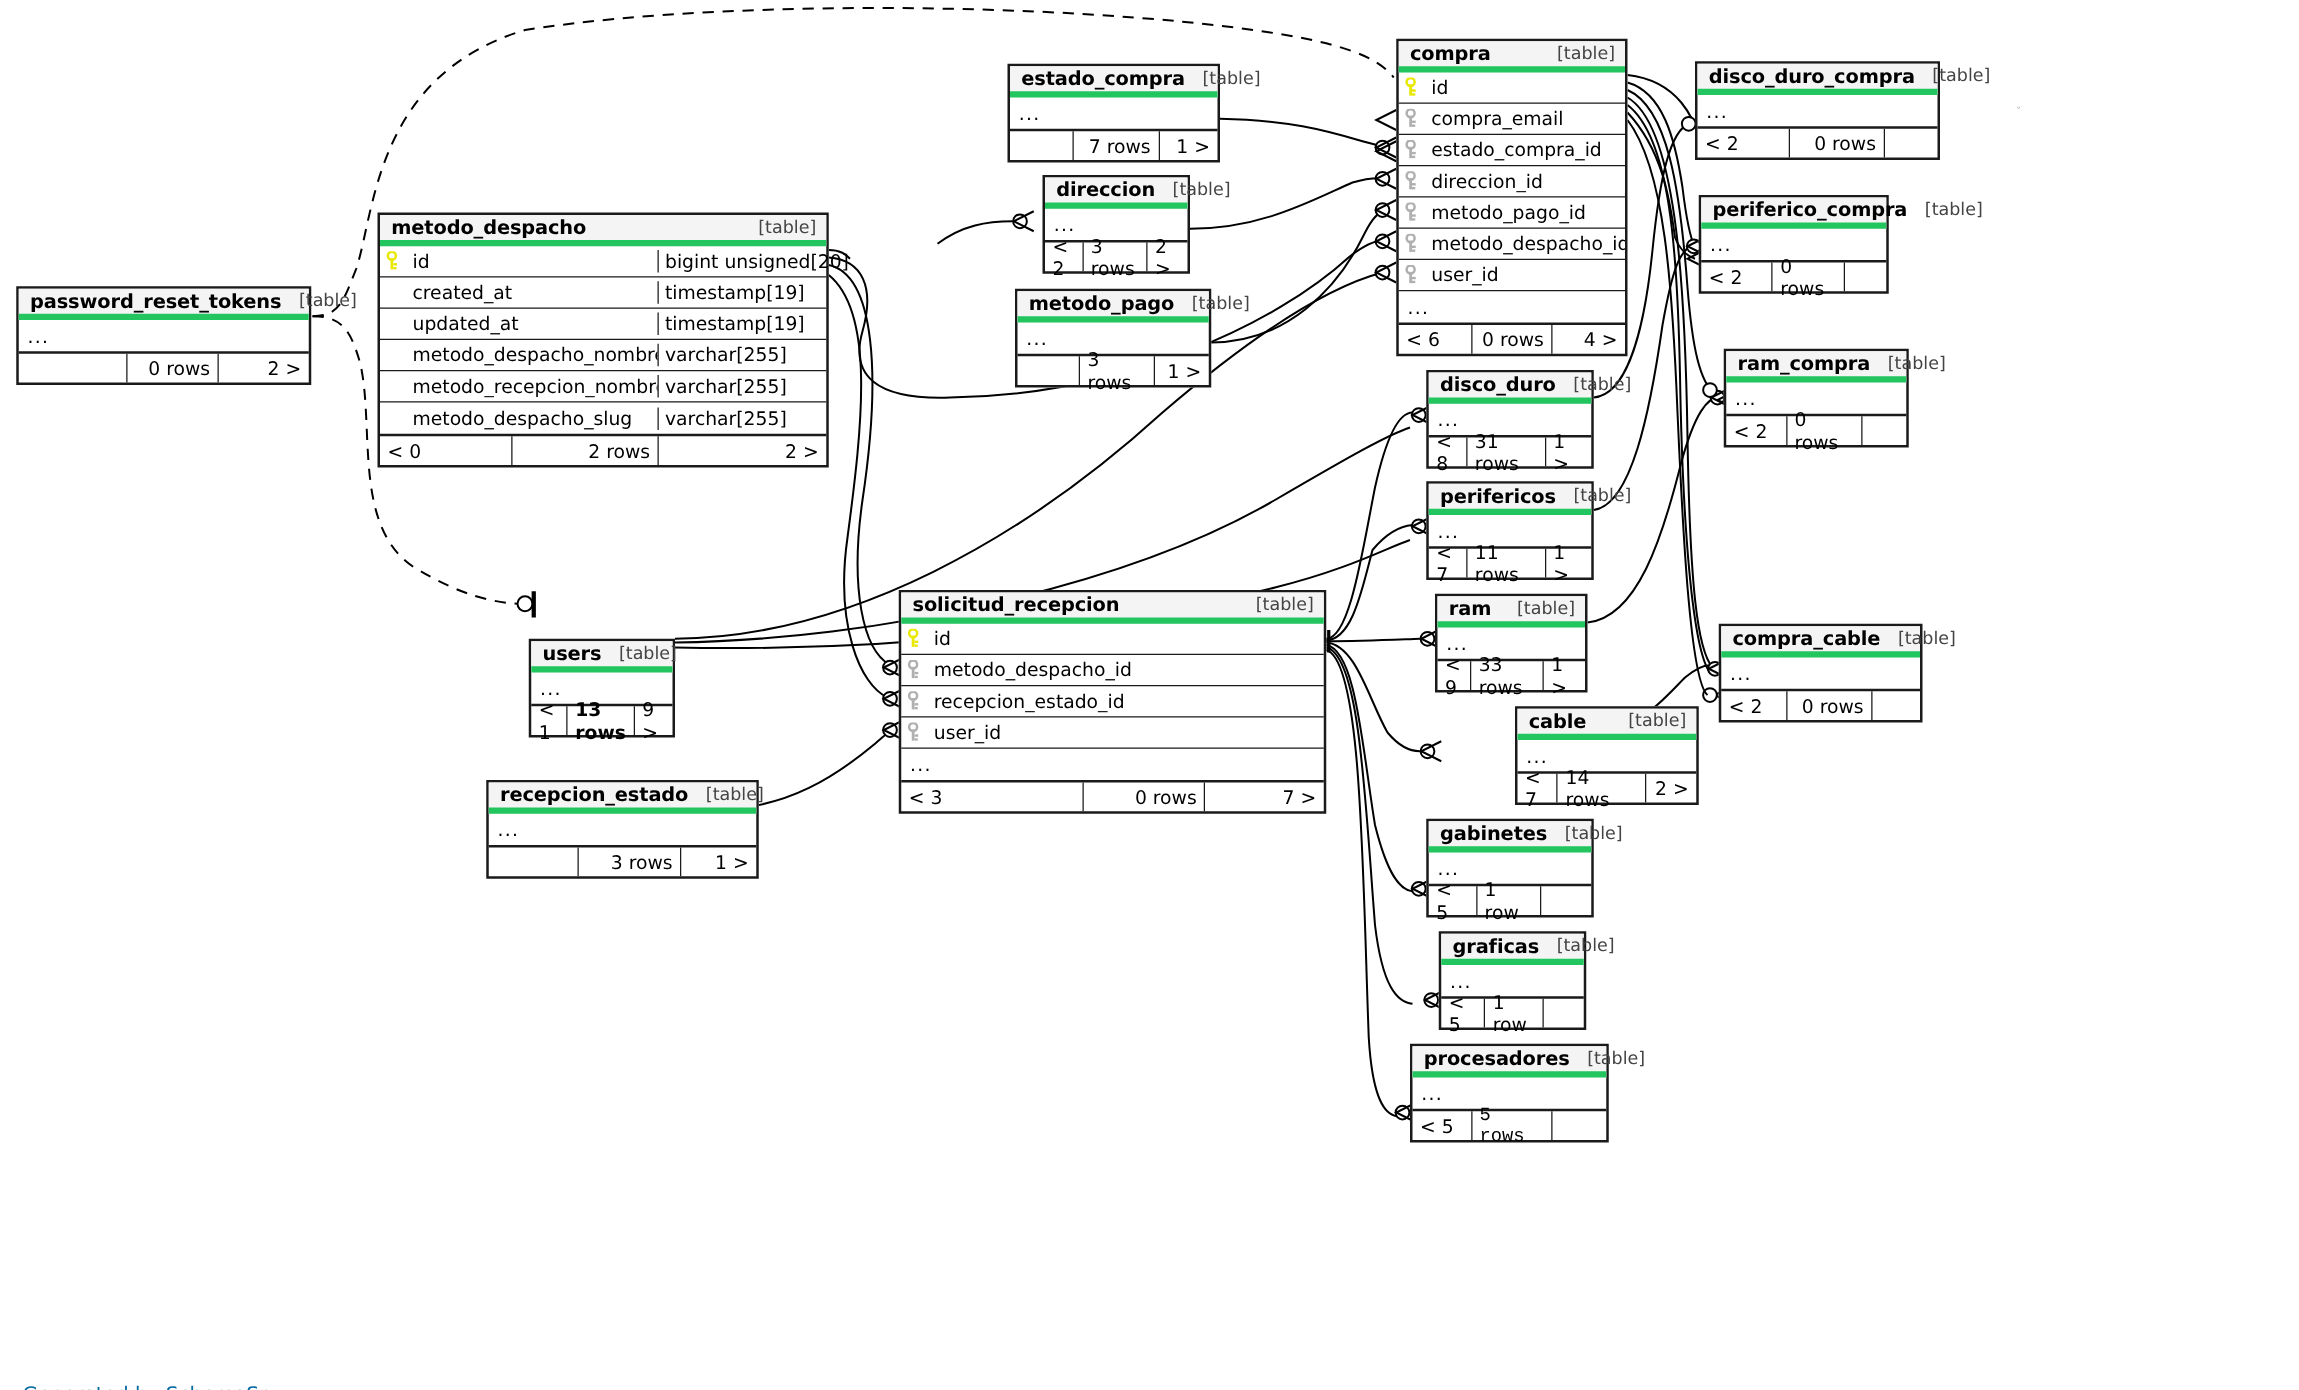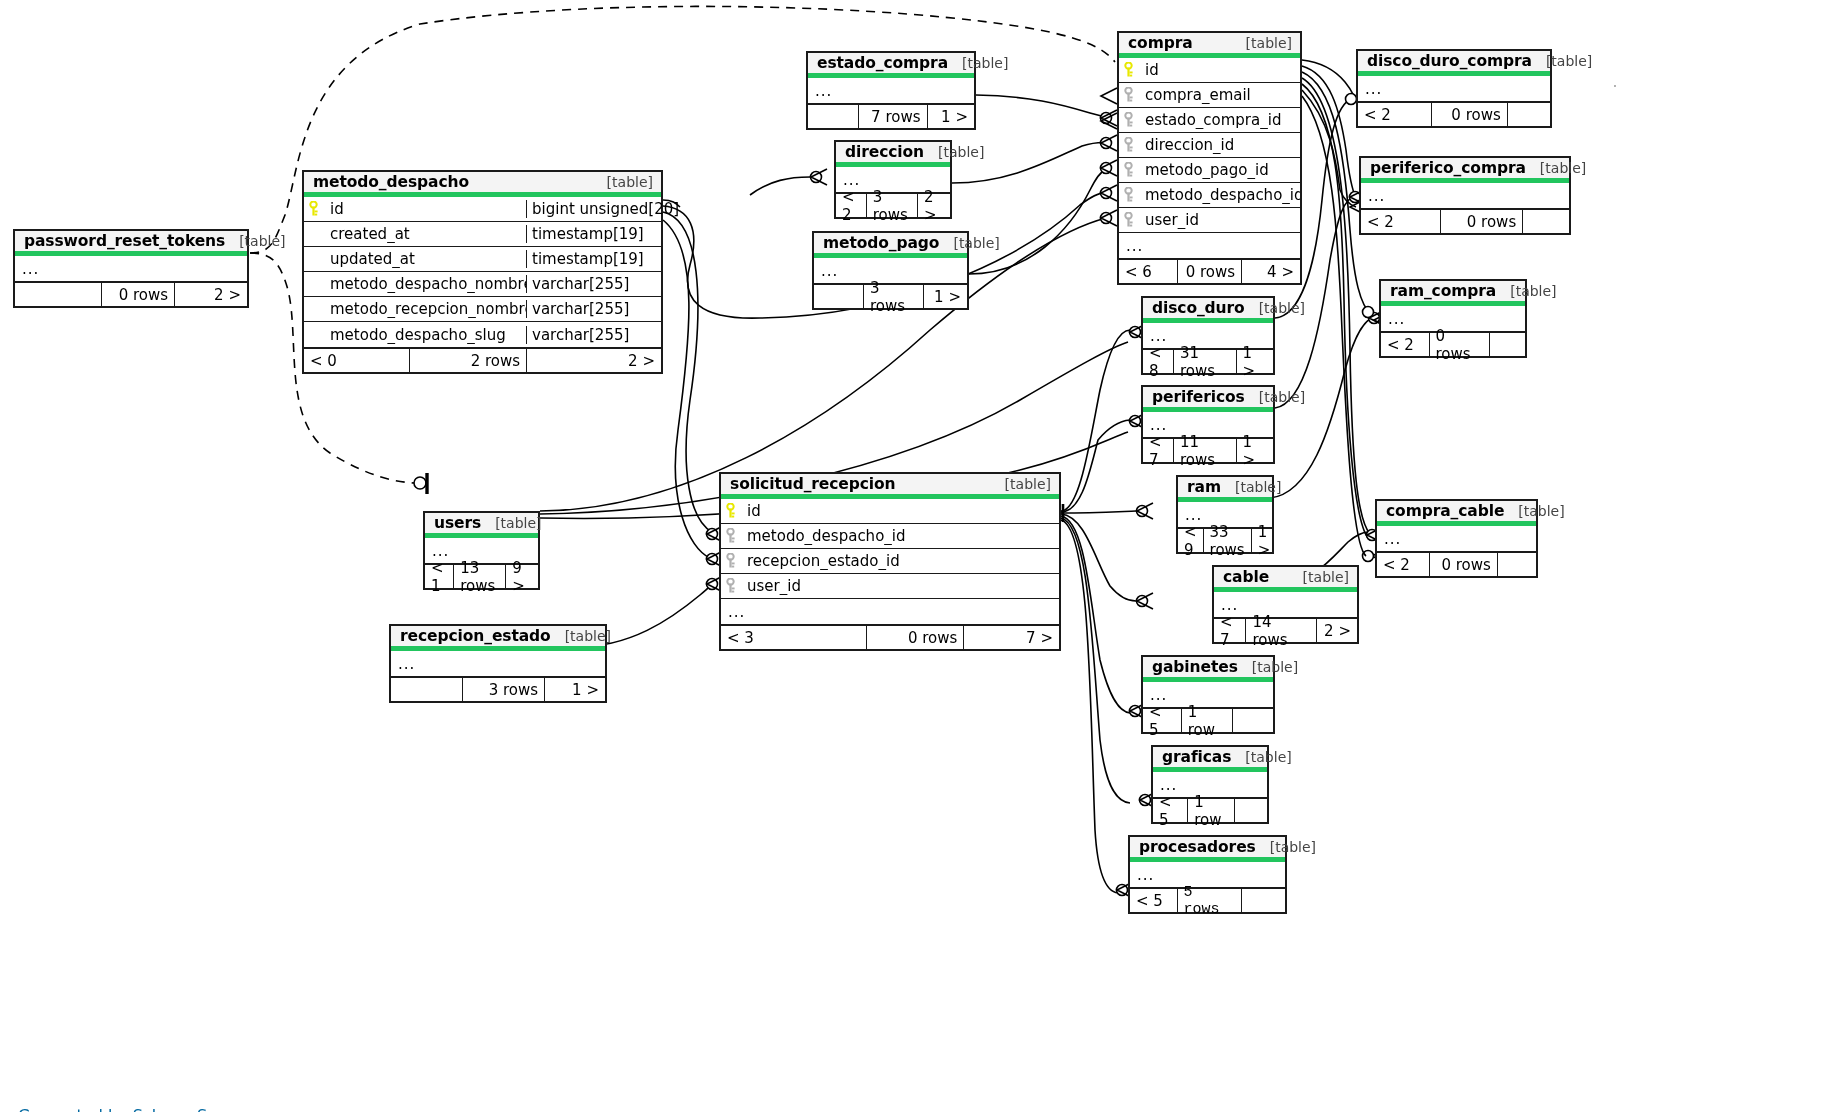--- a/index.html
+++ b/index.html
@@ -314,21 +314,21 @@
         <span class="tname">users</span>
         <span class="ttag">[table]</span>
       </div>
       <div class="rows">
         <div class="row ellipsis">
           <span class="cname">...</span>
         </div>
       </div>
       <div class="foot">
         <div class="fc fl" style="flex: 0 0 25%;">&lt; 1</div>
-        <div class="fc fm" style="flex: 0 0 47%;">13 rows</div>
+        <div class="fc fm" style="flex: 0 0 47%; font-weight: bold;">13 rows</div>
         <div class="fc fr" style="flex: 0 0 28%;">9 &gt;</div>
       </div>
     </div>
     <div class="tbl" style="left: 389px; top: 624px; width: 218px;">
       <div class="hdr">
         <span class="tname">recepcion_estado</span>
         <span class="ttag">[table]</span>
       </div>
       <div class="rows">
         <div class="row ellipsis">
@@ -567,21 +567,21 @@
         <div class="row ellipsis">
           <span class="cname">...</span>
         </div>
       </div>
       <div class="foot">
         <div class="fc fl" style="flex: 0 0 23%;">&lt; 7</div>
         <div class="fc fm" style="flex: 0 0 49%;">11 rows</div>
         <div class="fc fr" style="flex: 0 0 28%;">1 &gt;</div>
       </div>
     </div>
-    <div class="tbl" style="left: 1176px; top: 475px; width: 98px;">
+    <div class="tbl" style="left: 1148px; top: 475px; width: 122px;">
       <div class="hdr">
         <span class="tname">ram</span>
         <span class="ttag">[table]</span>
       </div>
       <div class="rows">
         <div class="row ellipsis">
           <span class="cname">...</span>
         </div>
       </div>
       <div class="foot">
@@ -663,21 +663,21 @@
         <div class="row ellipsis">
           <span class="cname">...</span>
         </div>
       </div>
       <div class="foot">
         <div class="fc fl" style="flex: 0 0 38%;">&lt; 2</div>
         <div class="fc fm" style="flex: 0 0 40%;">0 rows</div>
         <div class="fc fr" style="flex: 0 0 22%;"></div>
       </div>
     </div>
-    <div class="tbl" style="left: 1359px; top: 156px; width: 212px;">
+    <div class="tbl" style="left: 1359px; top: 156px; width: 152px;">
       <div class="hdr">
         <span class="tname">periferico_compra</span>
         <span class="ttag">[table]</span>
       </div>
       <div class="rows">
         <div class="row ellipsis">
           <span class="cname">...</span>
         </div>
       </div>
       <div class="foot">

